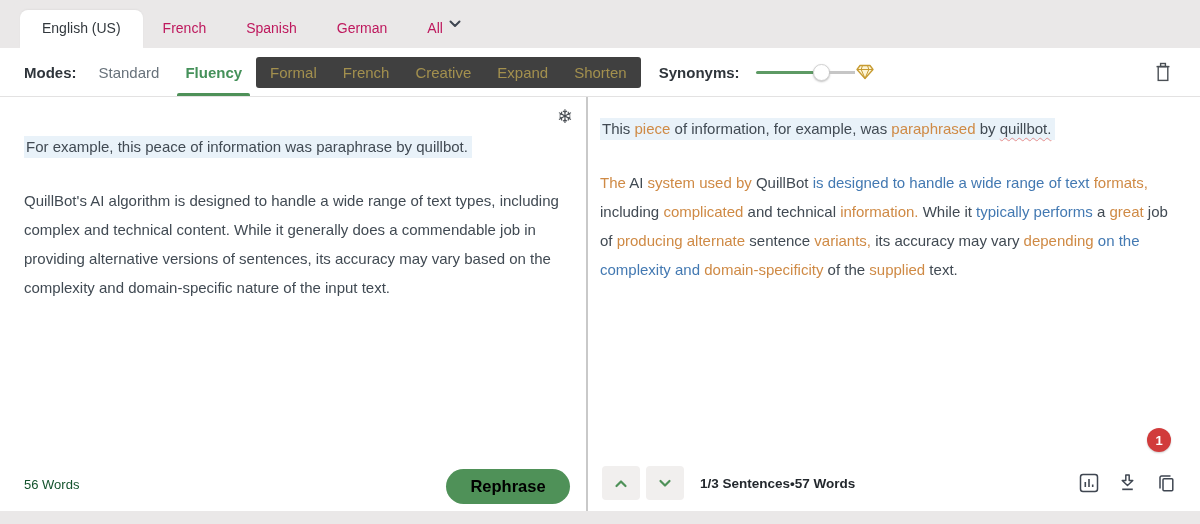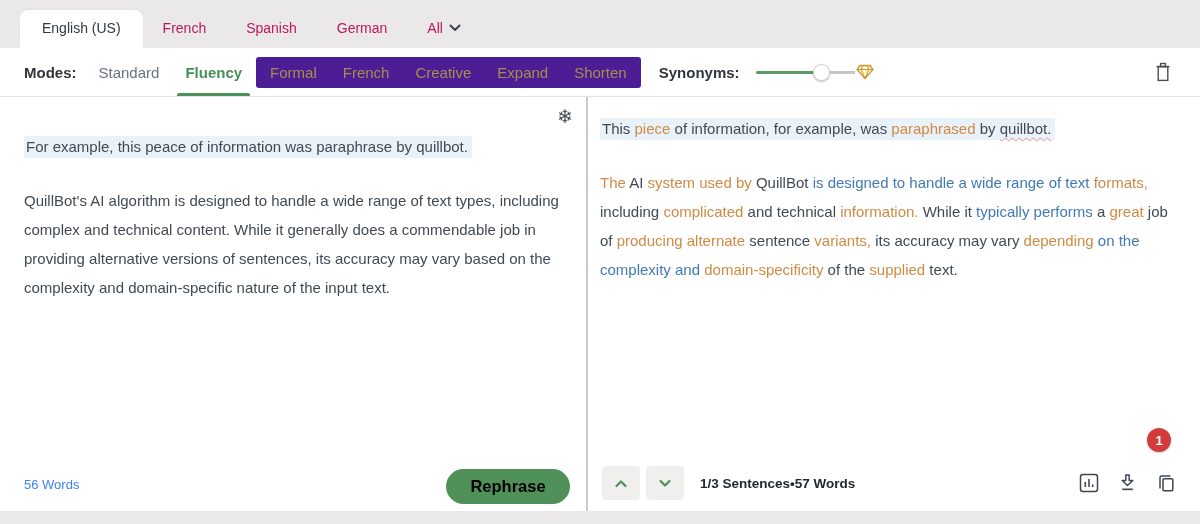--- a/index.html
+++ b/index.html
@@ -2,30 +2,30 @@
 <html><head>
 <meta charset="utf-8">
 <style>
   html,body{margin:0;padding:0;background:#eae8e8;font-family:"Liberation Sans",sans-serif;}
   .app{position:relative;width:1200px;height:524px;background:#eae8e8;overflow:hidden;}
 
   
   .tabstrip{position:absolute;left:12px;top:0;width:1200px;height:48px;background:#eae8e8;display:flex;align-items:flex-end;border-radius:10px;}
   .tab{font-size:14px;color:#be185d;padding:10px 20px 12px;cursor:pointer;white-space:nowrap;}
   .tab.active{background:#ffffff;color:#32383d;border-radius:8px 8px 0 0;margin-left:8px;padding:10px 22px 12px;box-shadow:0 -1px 2px rgba(0,0,0,.04);}
-  .tab-all{display:flex;align-items:center;gap:6px;}
+  .tab-all{display:flex;align-items:flex-start;gap:6px;}
 
   
   .toolbar{position:absolute;left:0;top:48px;width:1200px;height:49px;background:#ffffff;border-bottom:1px solid #e3e2e2;display:flex;align-items:center;padding-left:24px;box-sizing:border-box;}
   .modes-label{font-size:15px;font-weight:bold;color:#2f353b;}
   .mode{font-size:15px;cursor:pointer;}
   .mode-standard{color:#68727b;margin-left:22px;}
   .mode-fluency{color:#45915a;font-weight:bold;margin-left:26px;position:relative;}
   .mode-fluency::after{content:"";position:absolute;left:-8px;right:-8px;bottom:-15px;height:3px;background:#4e9158;border-radius:2px 2px 0 0;}
-  .premium-group{margin-left:14px;background:#4c1d95;border-radius:3px;display:flex;align-items:center;gap:26px;padding:7px 14px;}
+  .premium-group{margin-left:14px;background:#404040;border-radius:3px;display:flex;align-items:center;gap:26px;padding:7px 14px;}
   .pmode{font-size:15px;color:#a3904e;cursor:pointer;}
   .syn-label{font-size:15px;font-weight:bold;color:#2f353b;margin-left:18px;}
   .slider{margin-left:16px;display:flex;align-items:center;cursor:pointer;}
   .track-green{width:58px;height:3px;background:#5d9a64;border-radius:2px;}
   .slider-thumb{width:15px;height:15px;background:#fff;border:1px solid #d2d2d2;border-radius:50%;box-shadow:0 1px 2px rgba(0,0,0,.25);margin:0 -1px;}
   .track-gray{width:26px;height:3px;background:#c6c6c6;}
   .gem{margin-left:1px;display:flex;}
   .toolbar-spacer{flex:1;}
   .trash-btn{margin-right:28px;display:flex;cursor:pointer;}
 
@@ -43,21 +43,21 @@
   .panel-right .para{margin:26px 0 0 12px;width:572px;}
 
   .seg-plain{color:#414a53;}
   .seg-orange{color:#cf8a45;}
   .seg-blue{color:#4379b2;}
   .seg-spell{text-decoration:underline;text-decoration-style:wavy;text-decoration-color:#e58f8f;text-decoration-thickness:1px;text-underline-offset:3px;}
 
   .freeze{position:absolute;right:13px;top:10px;font-size:19px;color:#474c52;cursor:pointer;line-height:1;}
 
   
-  .word-count-left{position:absolute;left:24px;bottom:19px;font-size:13px;color:#3b82f6;}
+  .word-count-left{position:absolute;left:24px;bottom:19px;font-size:13px;color:#14532d;}
   .rephrase{position:absolute;right:16px;bottom:7px;width:124px;height:35px;border:none;border-radius:20px;background:#4f9158;color:#000000;font-size:16.5px;font-weight:bold;font-family:"Liberation Sans",sans-serif;cursor:pointer;}
 
   
   .right-footer{position:absolute;left:0;bottom:0;width:612px;height:56px;display:flex;align-items:center;padding-left:8px;box-sizing:border-box;}
   .nav-btn{width:38px;height:34px;background:#f1efee;border:none;border-radius:4px;margin-left:6px;display:flex;align-items:center;justify-content:center;cursor:pointer;}
   .counter{margin-left:16px;font-size:13.5px;font-weight:bold;color:#23282d;display:flex;align-items:center;}
   .footer-spacer{flex:1;}
   .out-icons{display:flex;align-items:center;gap:19px;margin-right:24px;}
   .oicon{display:flex;cursor:pointer;}
 

